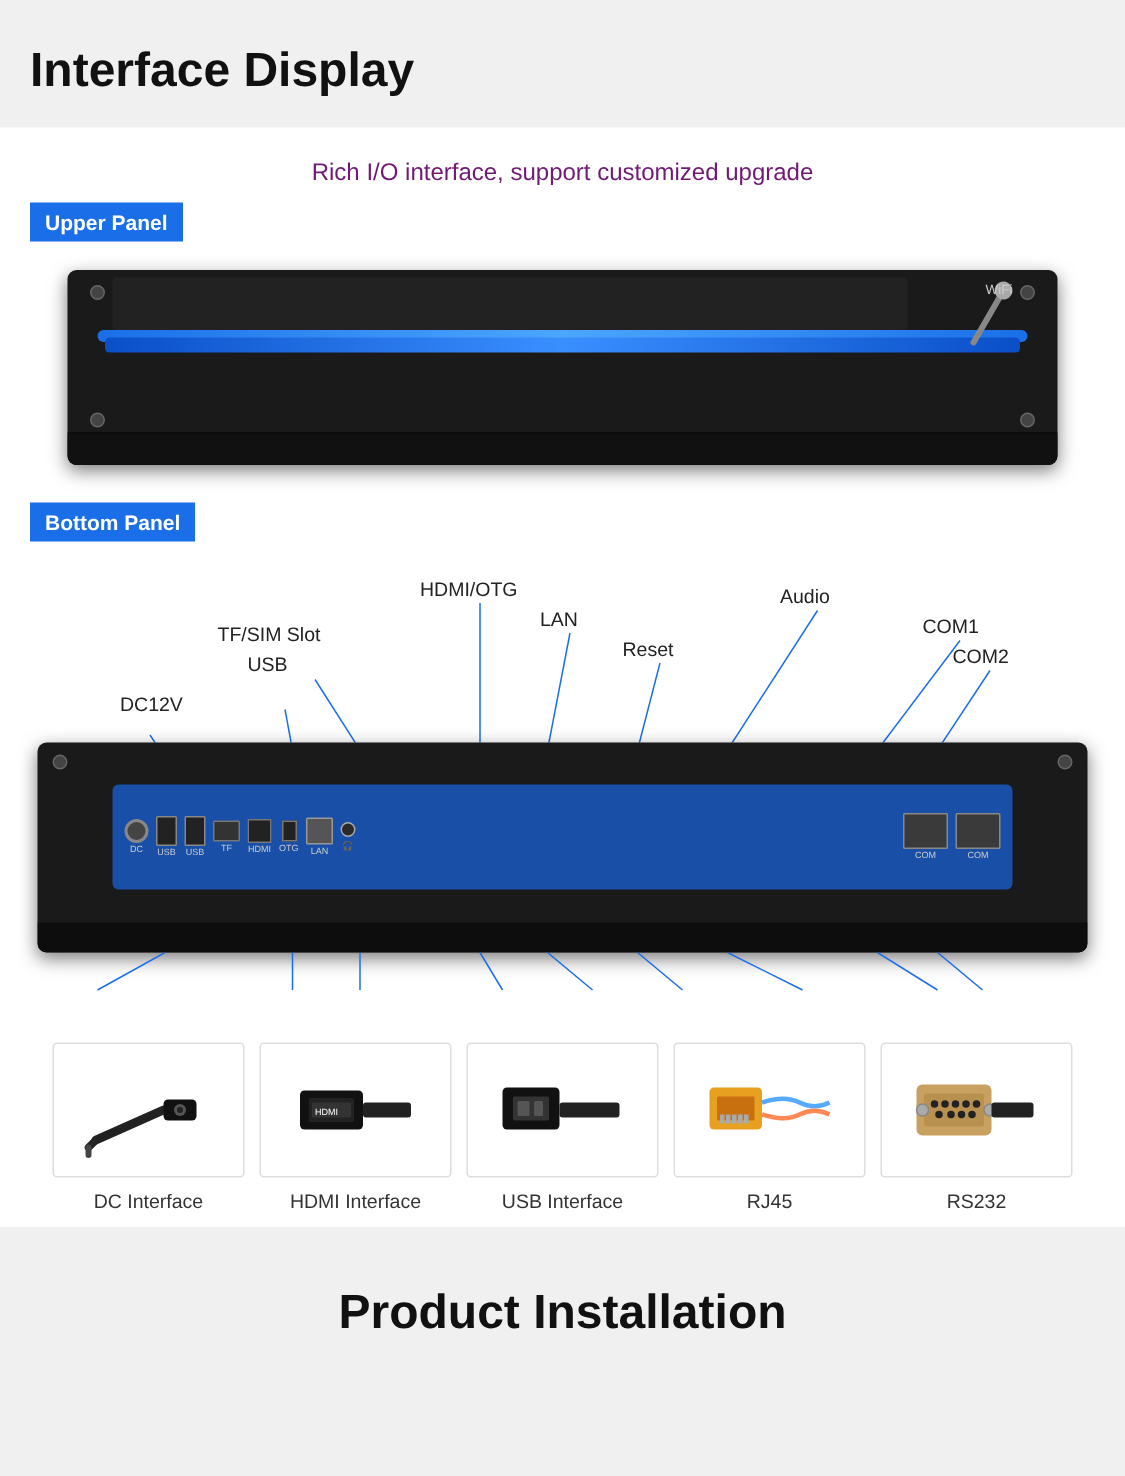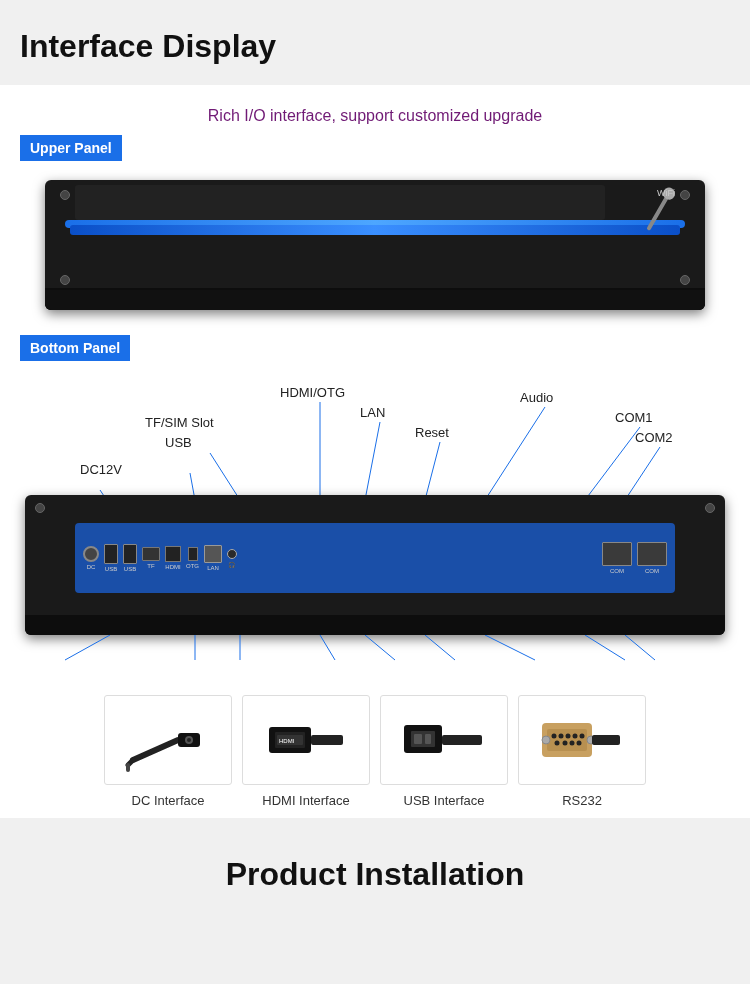--- a/index.html
+++ b/index.html
@@ -431,20 +431,39 @@
           <rect x="12" y="26" width="24" height="16" rx="1" fill="#333"></rect>
           <rect x="43" y="30" width="40" height="10" rx="2" fill="#222"></rect>
 
           <rect x="15" y="29" width="8" height="10" rx="1" fill="#555"></rect>
           <rect x="26" y="29" width="6" height="10" rx="1" fill="#555"></rect>
         </svg>
       </div>
       <span class="interface-caption">USB Interface</span>
     </div>
 
+    <div class="interface-item">
+      <div class="interface-img-box">
+        <svg width="90" height="70" viewBox="0 0 90 70">
+
+          <rect x="5" y="20" width="35" height="28" rx="3" fill="#e8a020"></rect>
+          <rect x="10" y="26" width="25" height="16" rx="1" fill="#c87010"></rect>
+
+          <rect x="12" y="38" width="3" height="6" fill="#aaa"></rect>
+          <rect x="16" y="38" width="3" height="6" fill="#aaa"></rect>
+          <rect x="20" y="38" width="3" height="6" fill="#aaa"></rect>
+          <rect x="24" y="38" width="3" height="6" fill="#aaa"></rect>
+          <rect x="28" y="38" width="3" height="6" fill="#aaa"></rect>
+
+          <path d="M40 30 Q55 25 65 30 Q75 35 85 30" stroke="#55aaff" stroke-width="3" fill="none"></path>
+          <path d="M40 38 Q55 43 65 38 Q75 33 85 38" stroke="#ff8855" stroke-width="3" fill="none"></path>
+        </svg>
+      </div>
+      <span class="interface-caption">RJ45</span>
+    </div>
 
     <div class="interface-item">
       <div class="interface-img-box">
         <svg width="90" height="70" viewBox="0 0 90 70">
 
           <rect x="5" y="18" width="50" height="34" rx="4" fill="#c8a060"></rect>
           <rect x="10" y="24" width="40" height="22" rx="2" fill="#b89050"></rect>
 
           <circle cx="17" cy="31" r="2.5" fill="#222"></circle>
           <circle cx="24" cy="31" r="2.5" fill="#222"></circle>

